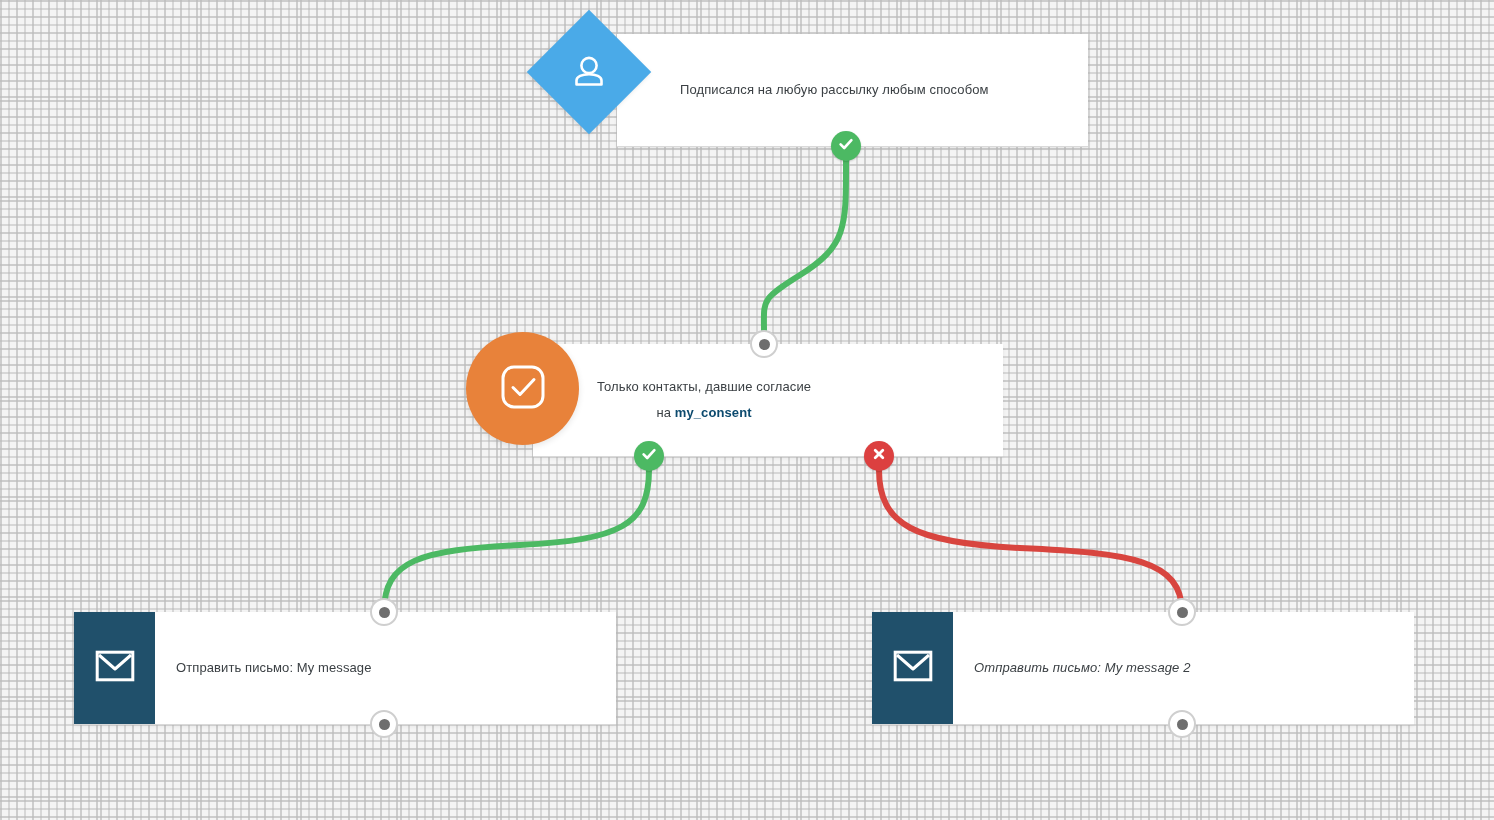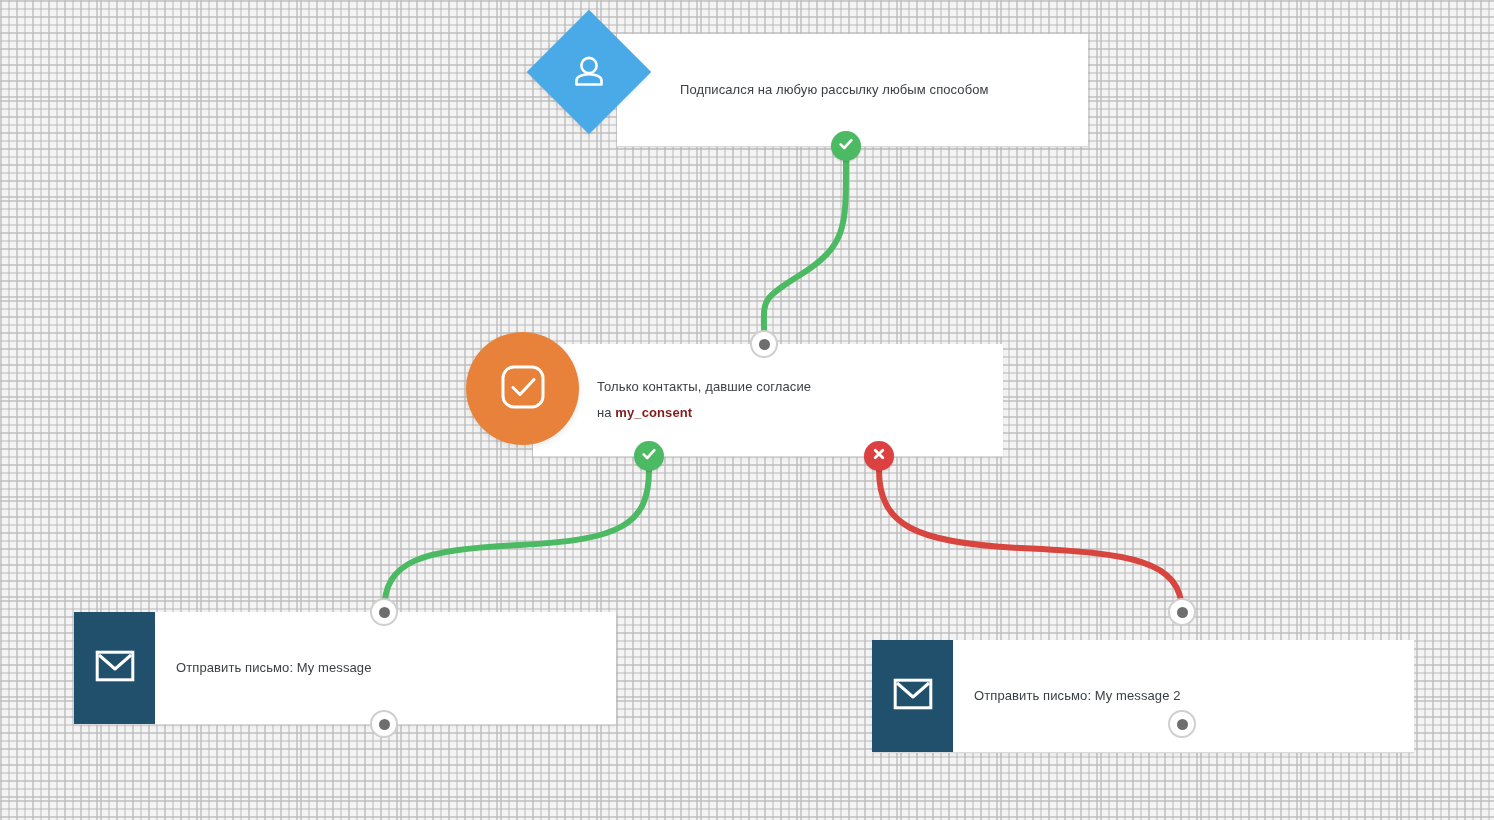--- a/index.html
+++ b/index.html
@@ -65,21 +65,21 @@
   }
 
   .node-label {
     font-size: 13px;
     line-height: 26px;
     color: #3b4044;
     letter-spacing: 0.1px;
     white-space: pre-line;
   }
 
-  .node-label b { font-weight: bold; color: #7f1d1d; }
+  .node-label b { font-weight: bold; color: #0c4a6e; }
 
   
   #node-trigger {
     left: 617px;
     top: 34px;
     width: 471px;
     height: 112px;
   }
   #node-trigger .node-label {
     margin-left: 63px;
@@ -108,39 +108,40 @@
   
   #node-filter {
     left: 533px;
     top: 344px;
     width: 470px;
     height: 112px;
   }
   #node-filter .node-label {
     margin-left: 64px;
     max-width: 390px;
+    text-align: center;
   }
   .circle-icon {
     position: absolute;
     left: -67px;
     top: -12px;
     width: 113px;
     height: 113px;
     border-radius: 50%;
     background: #e8823a;
     display: flex;
     align-items: center;
     justify-content: center;
     box-shadow: 0 2px 6px rgba(0,0,0,0.10);
   }
 
   
   .node-email { width: 542px; height: 112px; }
   #node-email-1 { left: 74px; top: 612px; }
-  #node-email-2 { left: 872px; top: 640px; }
+  #node-email-2 { left: 872px; top: 612px; font-style: italic; }
   .email-icon-block {
     width: 81px;
     height: 112px;
     background: #20506b;
     display: flex;
     align-items: center;
     justify-content: center;
     flex: 0 0 auto;
   }
   .node-email .node-label { margin-left: 21px; }

